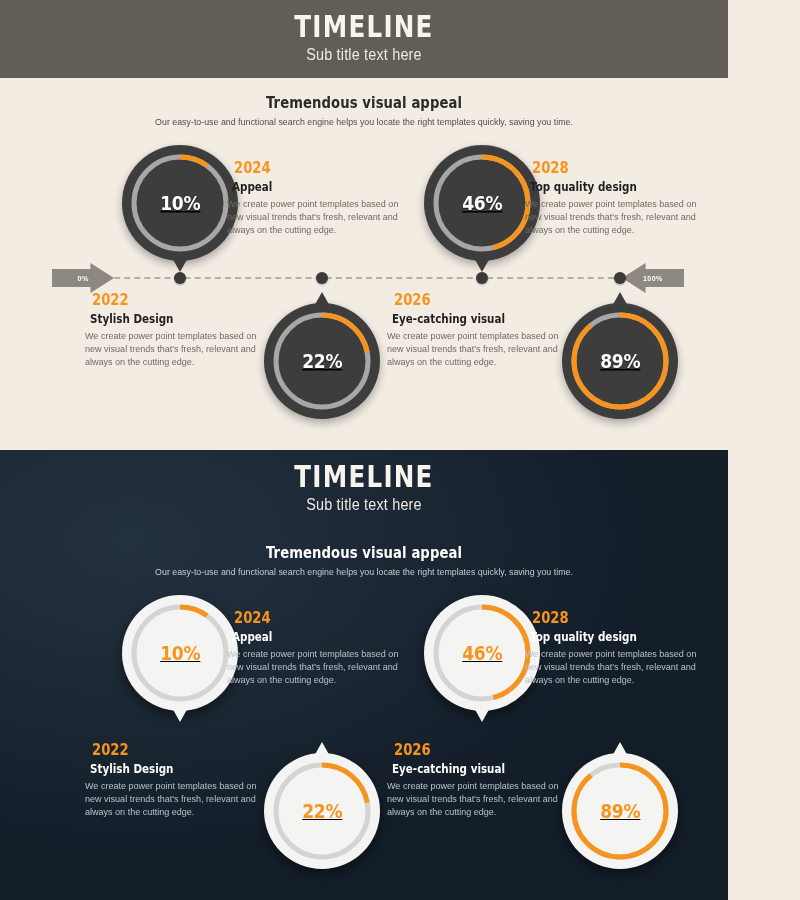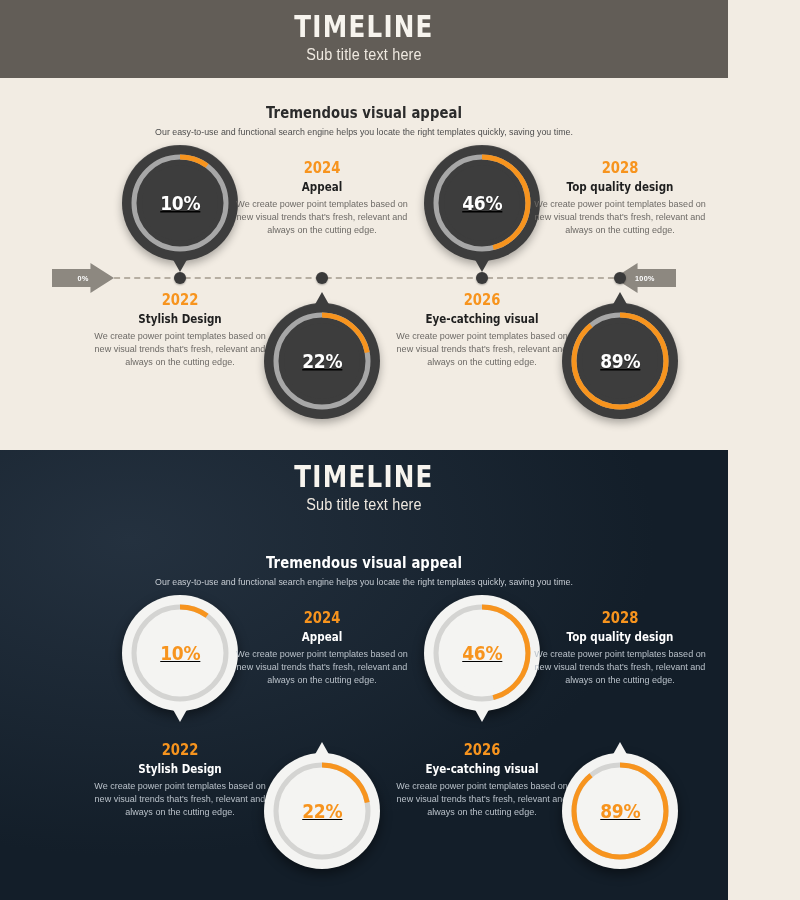--- a/index.html
+++ b/index.html
@@ -32,21 +32,21 @@
     transform:scaleX(0.82);
   }
   .hdr-sub {
     font-size:16px;
     color:#efe9e0;
     letter-spacing:0.2px;
     line-height:22px;
     transform:scaleX(0.9);
   }
 
-  .sub-head { text-align:center; margin-top:26px; }
+  .sub-head { text-align:center; margin-top:16px; }
   .sub-head-title {
     font-family:"DejaVu Sans", sans-serif;
     font-weight:700; font-size:15px; letter-spacing:0.1px;
     transform:scaleX(0.88);
   }
   .sub-head-desc { font-size:9.5px; line-height:14px; margin-top:3px; transform:scaleX(0.93); }
   .light .sub-head-title { color:#2b2b2b; }
   .light .sub-head-desc  { color:#4d4d4d; }
   .dark  .sub-head-title { color:#ffffff; }
   .dark  .sub-head-desc  { color:#c6ccd3; }
@@ -58,21 +58,21 @@
     position:absolute; left:104px; right:104px; top:0; height:0;
     border-top:2px dashed #b6aea2;
   }
 
   .arrow { position:absolute; top:-14px; width:62px; height:30px;
            display:flex; align-items:center; justify-content:center; }
   .arrow span { font-size:8px; font-weight:700; color:#ffffff; letter-spacing:0.3px;
                 position:relative; z-index:2; transform:scaleX(0.9); }
   .arrow .shape { position:absolute; inset:0; }
   .arrow.left  { left:52px; }
-  .arrow.right { right:52px; }
+  .arrow.right { right:44px; }
   .arrow.left .shape {
     background:#8d8880;
     clip-path:polygon(0 20%, 62% 20%, 62% 0, 100% 50%, 62% 100%, 62% 80%, 0 80%);
   }
   .arrow.right .shape {
     background:#8d8880;
     clip-path:polygon(100% 20%, 38% 20%, 38% 0, 0 50%, 38% 100%, 38% 80%, 100% 80%);
   }
 
   .node { position:absolute; top:-5px; width:12px; height:12px; border-radius:50%;
@@ -108,21 +108,21 @@
   
   .tail { position:absolute; left:50%; margin-left:-9px; width:18px; height:16px; }
   .tail.down { bottom:-11px; }
   .tail.up   { top:-11px; }
   .light .tail.down { background:#3d3d3d; clip-path:polygon(0 0,100% 0,50% 100%); }
   .light .tail.up   { background:#3d3d3d; clip-path:polygon(50% 0,100% 100%,0 100%); }
   .dark  .tail.down { background:#f4f4f2; clip-path:polygon(0 0,100% 0,50% 100%); }
   .dark  .tail.up   { background:#f4f4f2; clip-path:polygon(50% 0,100% 100%,0 100%); }
 
   
-  .block { position:absolute; width:200px; text-align:center; }
+  .block { position:absolute; width:200px; }
   .block .year {
     font-family:"DejaVu Sans", sans-serif;
     font-weight:700; font-size:15px; color:#f7941e; line-height:19px;
     transform:scaleX(0.88);
   }
   .block .ttl {
     font-family:"DejaVu Sans", sans-serif;
     font-weight:700; font-size:11.5px; line-height:16px; margin-top:1px;
     transform:scaleX(0.9);
   }

